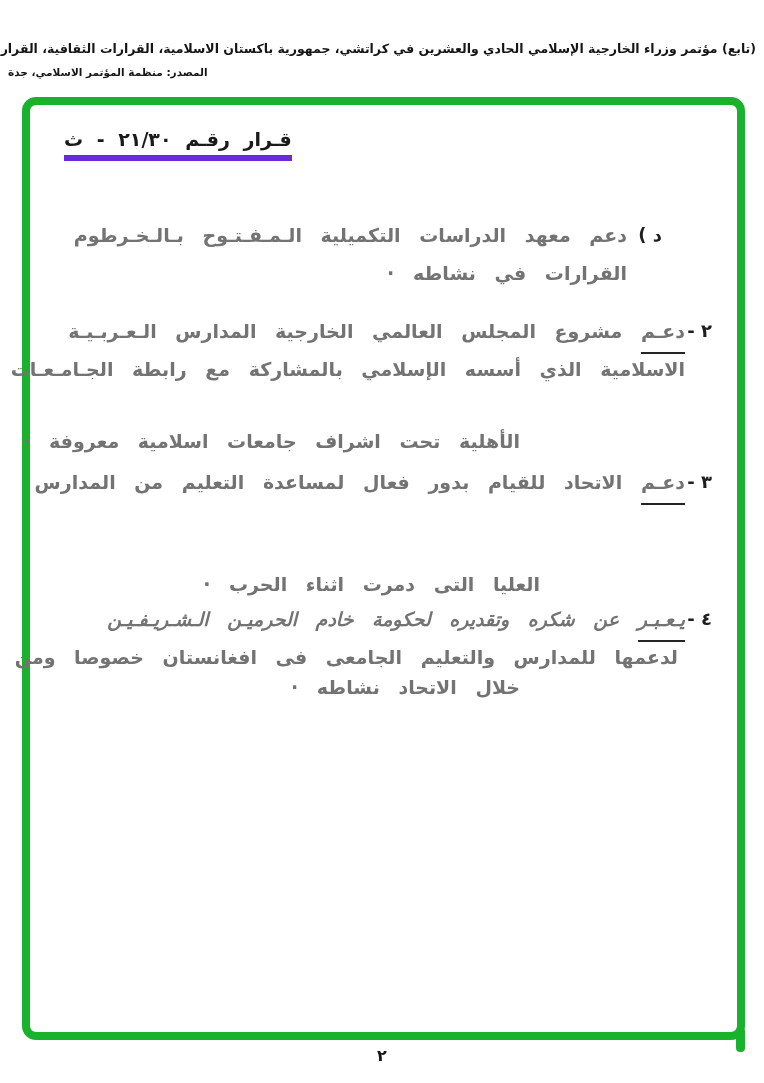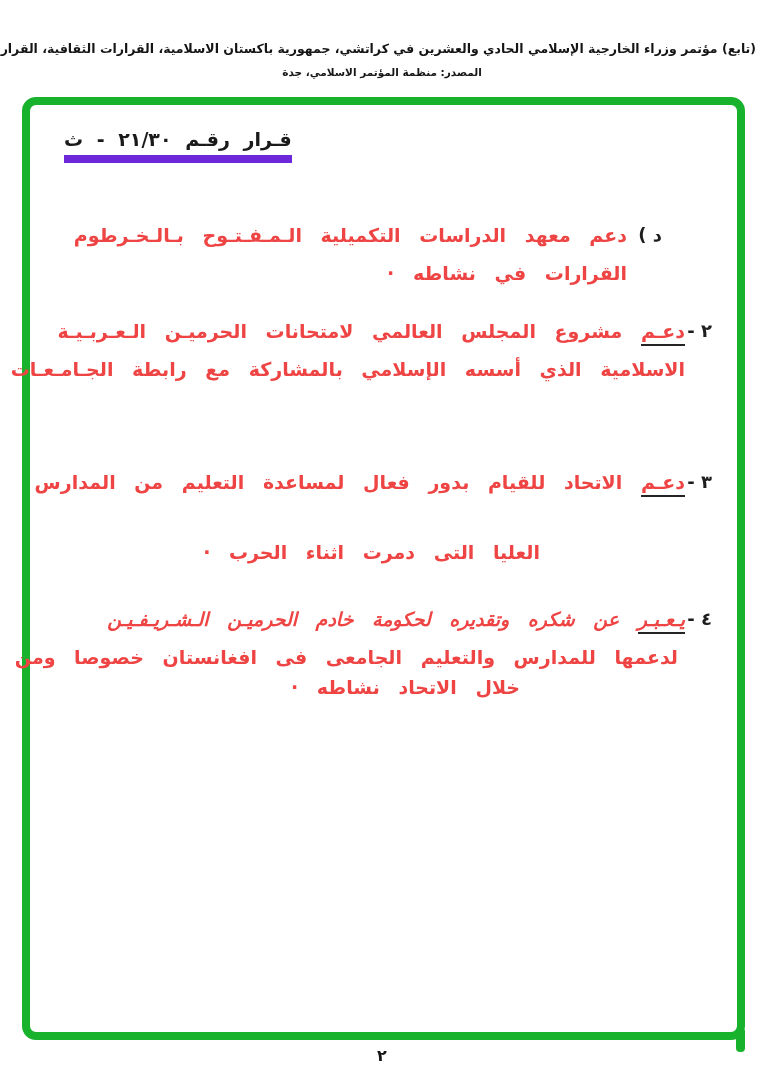--- a/index.html
+++ b/index.html
@@ -13,21 +13,21 @@
     color: #1c1c1c;
   }
   
   .hdr1 {
     position: absolute; top: 41px; left: 8px; right: 8px;
     text-align: center; direction: rtl; white-space: nowrap;
     font-size: 12.5px; font-weight: bold; color: #151515;
   }
   .hdr2 {
     position: absolute; top: 66px; left: 8px; right: 8px;
-    text-align: center; direction: rtl; white-space: nowrap;
+    text-align: left; direction: rtl; white-space: nowrap;
     font-size: 10.5px; font-weight: bold; color: #151515;
   }
   
   .green-frame {
     position: absolute; left: 22px; top: 97px;
     width: 723px; height: 943px;
     box-sizing: border-box;
     border: 8px solid #19b22c;
     border-radius: 14px;
     background: transparent;
@@ -37,34 +37,34 @@
     width: 9px; height: 22px;
     background: #19b22c;
     border-radius: 0 0 4px 4px;
   }
   
   .title {
     position: absolute; left: 64px; top: 128px;
     direction: rtl; white-space: nowrap;
     font-size: 19px; font-weight: bold;
     word-spacing: 7px; letter-spacing: 0.5px;
-    border-bottom: 8px solid #6d28d9;
+    border-bottom: 6px solid #6d28d9;
     padding-bottom: 5px;
     color: #1a1a1a;
   }
   .line {
     position: absolute;
     direction: rtl; white-space: nowrap;
     font-size: 19px; font-weight: bold;
     word-spacing: 12px; letter-spacing: 0.5px;
-    color: #ef4444;
+    color: #737373;
   }
   .line .lead {
     border-bottom: 2px solid #242424;
-    padding-bottom: 2px;
+    padding-bottom: 10px;
   }
   .marker {
     position: absolute;
     direction: rtl; white-space: nowrap;
     font-size: 18px; font-weight: bold;
     letter-spacing: 1px;
     color: #1e1e1e;
   }
   .pgnum {
     position: absolute; top: 1046px; left: 0; right: 0;
@@ -86,30 +86,31 @@
 
   <div class="title">قـرار رقـم ٢١/٣٠ - ث</div>
 
   <div class="marker" style="top:224px; right:102px;">د )</div>
   <div class="line" style="top:224px; right:137px;">دعم معهد الدراسات التكميلية الـمـفـتـوح بـالـخـرطوم</div>
   <div class="line" style="top:262px; right:137px;">القرارات في نشاطه ·</div>
 
   <div class="marker" style="top:320px; right:52px;">٢ -</div>
   <div class="line" style="top:320px; right:79px;">
     <span class="lead">دعـم</span>
-    <span>مشروع المجلس العالمي لامتحانات الحرميـن الـعـربـيـة</span>
+    <span>مشروع المجلس العالمي الخارجية المدارس الـعـربـيـة</span>
   </div>
   <div class="line" style="top:358px; right:79px;">الاسلامية الذي أسسه الإسلامي بالمشاركة مع رابطة الجـامـعـات</div>
+  <div class="line" style="top:430px; right:244px;">الأهلية تحت اشراف جامعات اسلامية معروفة ·</div>
 
   <div class="marker" style="top:471px; right:52px;">٣ -</div>
   <div class="line" style="top:471px; right:79px;margin-left:40px;">
     <span class="lead">دعـم</span>
     <span>الاتحاد للقيام بدور فعال لمساعدة التعليم من المدارس</span>
   </div>
-  <div class="line" style="top:541px; right:224px;">العليا التى دمرت اثناء الحرب ·</div>
+  <div class="line" style="top:573px; right:224px;">العليا التى دمرت اثناء الحرب ·</div>
 
   <div class="marker" style="top:608px; right:52px;">٤ -</div>
   <div class="line" style="top:608px; right:79px;font-style:italic;">
     <span class="lead">يـعـبـر</span>
     <span>عن شكره وتقديره لحكومة خادم الحرميـن الـشـريـفـيـن</span>
   </div>
   <div class="line" style="top:646px; right:86px;">لدعمها للمدارس والتعليم الجامعى فى افغانستان خصوصا ومن</div>
   <div class="line" style="top:676px; right:244px;">خلال الاتحاد نشاطه ·</div>
 
   <div class="pgnum">٢</div>

